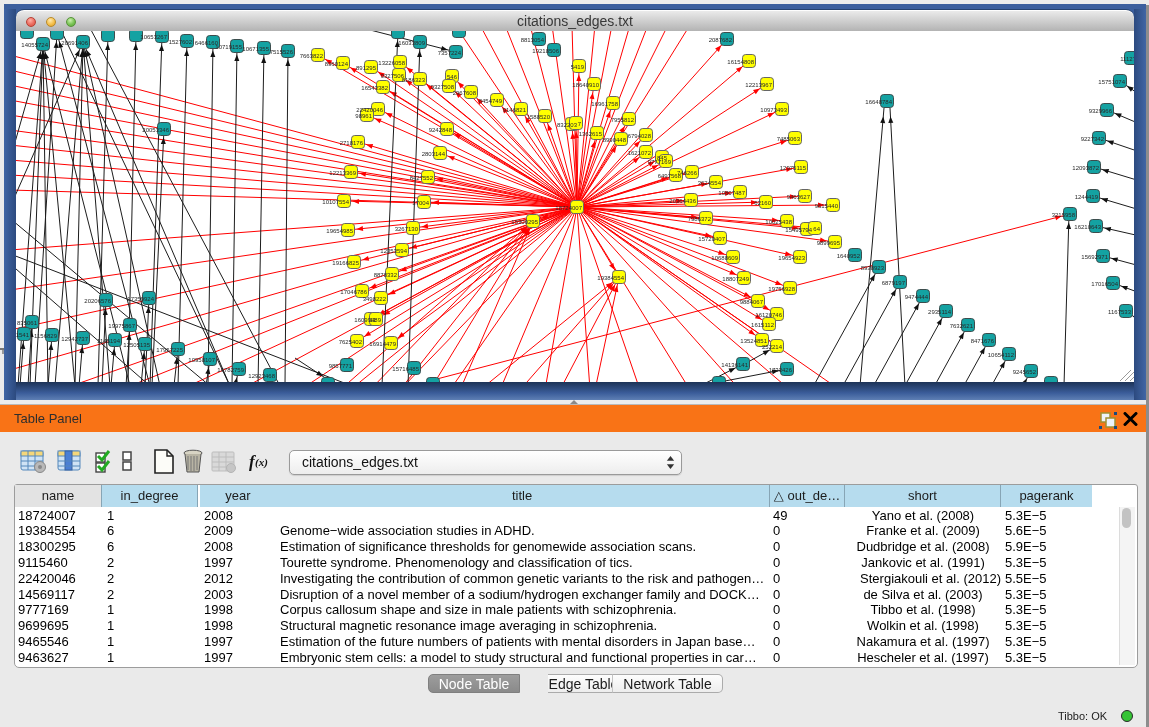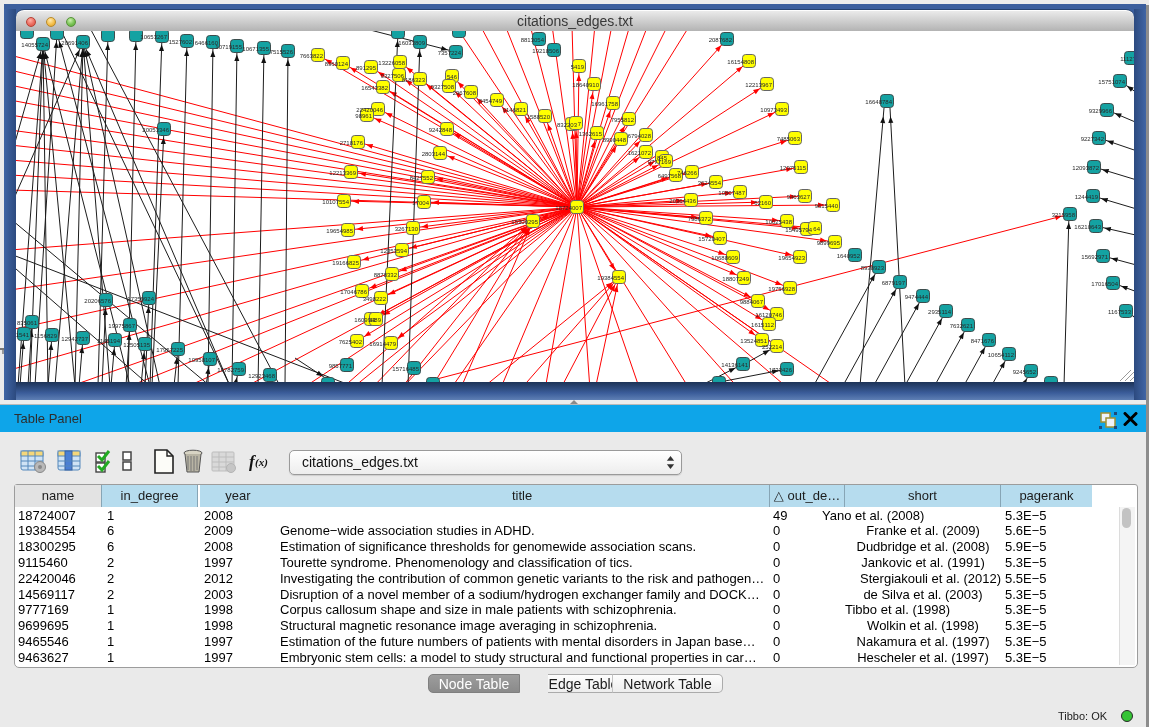--- a/index.html
+++ b/index.html
@@ -12,21 +12,21 @@
 #title{position:absolute;top:3px;left:0;width:100%;text-align:center;
 font-size:14px;font-weight:normal;color:#383838}
 #canvas{left:0;top:22px;width:1118px;height:351px;background:#fff;overflow:hidden}
 #winshadow{left:12px;top:378px;width:1118px;height:18px;
 background:linear-gradient(#1d3357,#3a5c99 60%,#5e7fb4)}
 #lshadow{left:0;top:5px;width:12px;height:391px;background:linear-gradient(90deg,#4166a5,#2c4a7f)}
 #rshadow{left:1130px;top:5px;width:12px;height:391px;background:linear-gradient(90deg,#2c4a7f,#4166a5)}
 #grayR{left:1146px;top:5px;width:3px;height:722px;background:#8d8d8d}
 #splitcaret{left:569px;top:400px;width:0;height:0;border-left:5px solid transparent;
 border-right:5px solid transparent;border-bottom:5px solid #8a8a8a}
-#tpheader{left:0;top:404px;width:1146px;height:28px;background:#0ea5e9;
+#tpheader{left:0;top:404px;width:1146px;height:28px;background:#f97316;
 border-top:1px solid #b9b9b9;border-bottom:1px solid #d2d2d2}
 #tpheader .t{position:absolute;left:14px;top:6px;font-size:13px;color:#2e2e2e}
 #panelbg{left:0;top:432px;width:1146px;height:295px;background:#eaeaea}
 #combo{left:289px;top:450px;width:391px;height:23px;border:1px solid #9a9a9a;border-radius:5px;
 background:linear-gradient(#ffffff,#ededed);box-shadow:0 1px 1px rgba(0,0,0,.12)}
 #combo .t{position:absolute;left:12px;top:3px;font-size:14px;color:#111}
 #tablebox{left:14px;top:484px;width:1122px;height:182px;background:#fff;
 border:1px solid #9c9c9c;border-radius:3px 3px 5px 5px}
 .hcell{position:absolute;top:485px;height:22px;background:#b6dcee;
 border-right:1px solid #87a5b5;font-size:13px;color:#1c1c1c;text-align:center;line-height:22px}
@@ -743,21 +743,21 @@
 <div class="hcell" style="left:200px;width:76px">year</div>
 <div class="hcell" style="left:275px;width:494px">title</div>
 <div class="hcell" style="left:770px;width:74px">△ out_de…</div>
 <div class="hcell" style="left:845px;width:155px">short</div>
 <div class="hcell" style="left:1001px;width:91px;border-right:none">pagerank</div>
 <div class="trow" style="top:507.5px">
 <span style="left:18px">18724007</span>
     <span style="left:107px">1</span>
 <span style="left:204px">2008</span>
 <span style="left:773px">49</span>
-    <span style="left:822px;width:156px;">Yano et al. (2008)</span>
+    <span style="left:845px;width:156px;text-align:center">Yano et al. (2008)</span>
 <span style="left:1005px">5.3E−5</span>
   </div>
 <div class="trow" style="top:523.3px">
 <span style="left:18px">19384554</span>
     <span style="left:107px">6</span>
 <span style="left:204px">2009</span>
     <span style="left:280px">Genome−wide association studies in ADHD.</span>
 <span style="left:773px">0</span>
     <span style="left:845px;width:156px;text-align:center">Franke et al. (2009)</span>
 <span style="left:1005px">5.6E−5</span>
@@ -797,21 +797,21 @@
 <span style="left:773px">0</span>
     <span style="left:845px;width:156px;text-align:center">de Silva et al. (2003)</span>
 <span style="left:1005px">5.3E−5</span>
   </div>
 <div class="trow" style="top:602.3px">
 <span style="left:18px">9777169</span>
     <span style="left:107px">1</span>
 <span style="left:204px">1998</span>
     <span style="left:280px">Corpus callosum shape and size in male patients with schizophrenia.</span>
 <span style="left:773px">0</span>
-    <span style="left:845px;width:156px;text-align:left">Tibbo et al. (1998)</span>
+    <span style="left:845px;width:156px;text-align:center">Tibbo et al. (1998)</span>
 <span style="left:1005px">5.3E−5</span>
   </div>
 <div class="trow" style="top:618.1px">
 <span style="left:18px">9699695</span>
     <span style="left:107px">1</span>
 <span style="left:204px">1998</span>
     <span style="left:280px">Structural magnetic resonance image averaging in schizophrenia.</span>
 <span style="left:773px">0</span>
     <span style="left:845px;width:156px;text-align:center">Wolkin et al. (1998)</span>
 <span style="left:1005px">5.3E−5</span>

